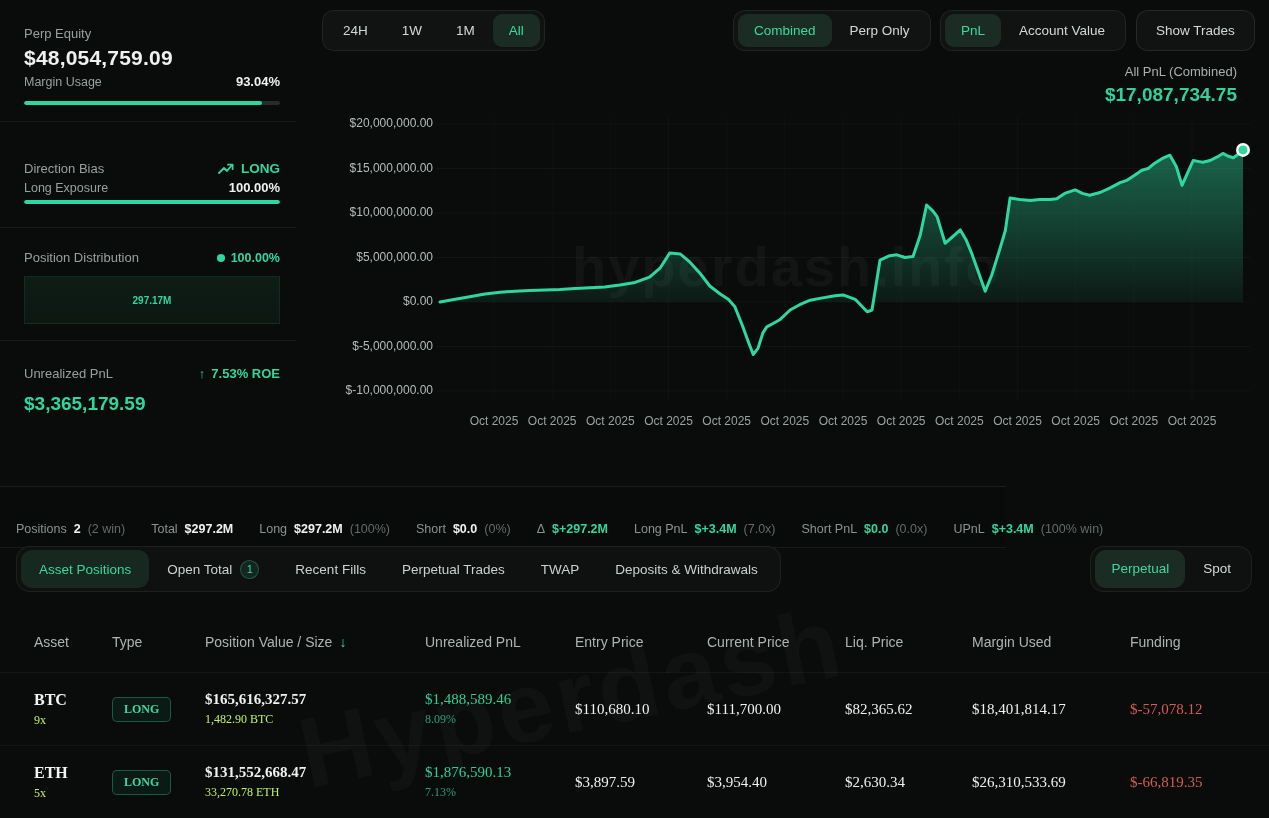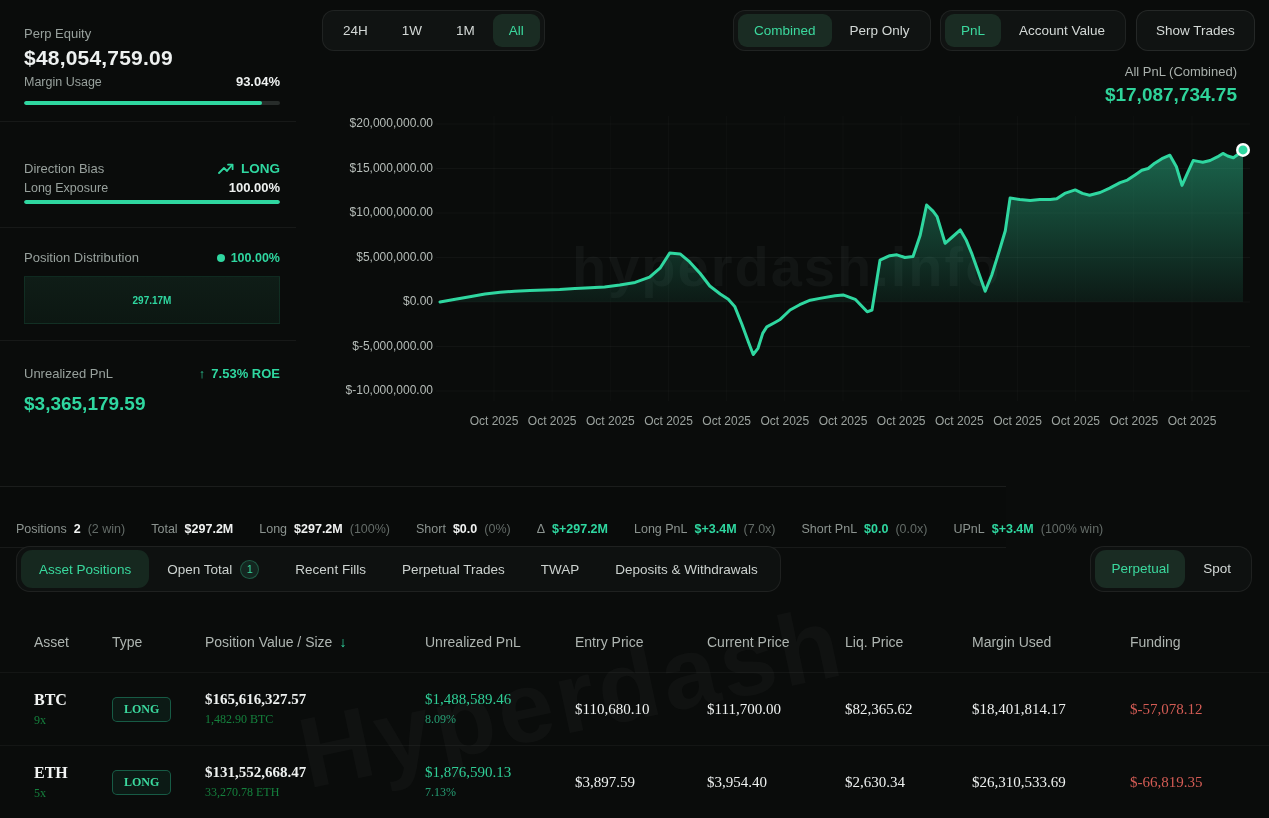--- a/index.html
+++ b/index.html
@@ -63,21 +63,21 @@
   
   .tgrid{position:absolute;left:0;width:1269px;display:grid;box-sizing:border-box;padding-left:34px;
          grid-template-columns:78px 93px 220px 150px 132px 138px 127px 158px 123px;align-items:center;}
   .thead{top:626px;height:32px;font-size:14px;color:#aeb5b1;}
   .thead .hcell{display:flex;align-items:center;gap:7px;}
   .sort-icon{color:#2fd7a0;font-size:14px;}
   .trow{height:73px;border-top:1px solid rgba(255,255,255,0.045);font-family:Liberation Serif, serif;}
   .row-btc{top:672px;}
   .row-eth{top:745px;}
   .asset-name{font-size:16px;font-weight:700;color:#f2f4f3;}
-  .cell-sub{font-size:12px;color:#15803d;margin-top:4px;}
+  .cell-sub{font-size:12px;color:#bef264;margin-top:4px;}
   .cell-main{font-size:15px;color:#eef1f0;}
   .pnl-main{font-size:15px;color:#2fce96;}
   .pnl-sub{font-size:12px;color:rgba(47,206,150,0.75);margin-top:4px;}
   .neg{color:#d45c55;}
   .long-badge{display:inline-block;padding:4px 11px;font-size:12px;font-weight:600;color:#3bd99e;
               background:rgba(47,215,160,0.07);border:1px solid rgba(47,215,160,0.35);border-radius:5px;}
 </style>
 </head>
 <body>
 

